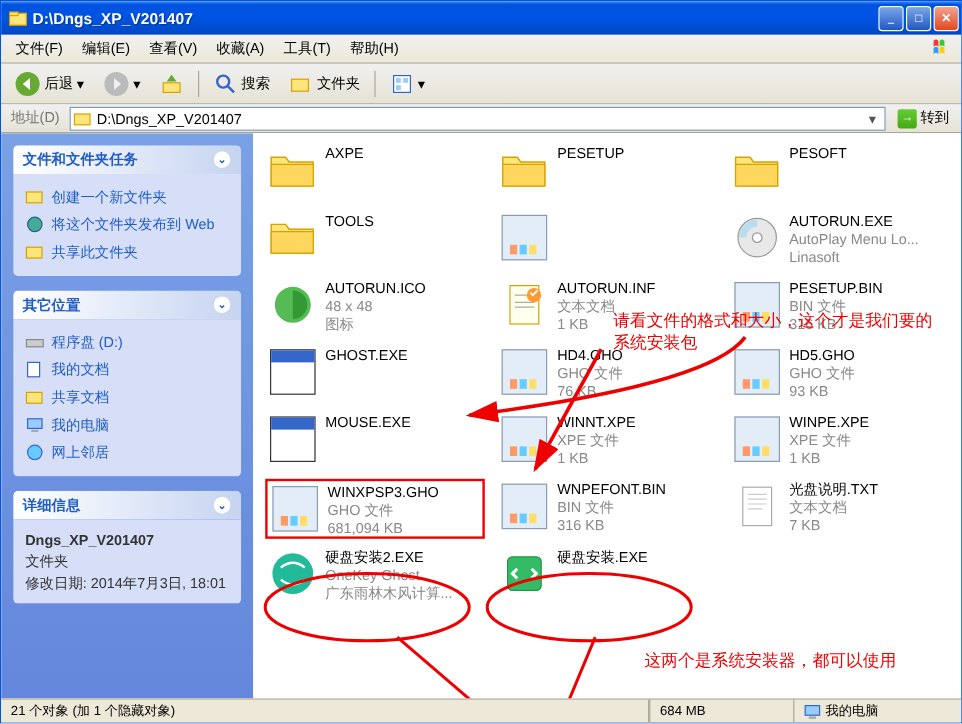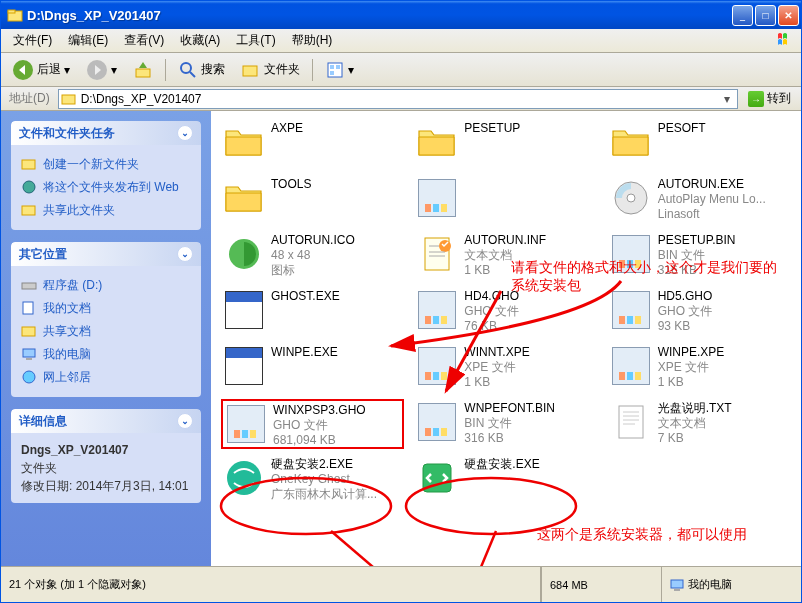--- a/index.html
+++ b/index.html
@@ -36,21 +36,21 @@
 .grid { display: grid; grid-template-columns: repeat(3, 1fr); gap: 6px 10px; }
 .item { display: flex; align-items: flex-start; gap: 6px; height: 50px; padding: 2px; }
 .item.sel { border: 2px solid #e00; }
 .icn { width: 42px; height: 42px; flex-shrink: 0; display:flex;align-items:center;justify-content:center;font-size:30px; }
 .itxt { display: flex; flex-direction: column; line-height: 1.25; font-size: 12px; }
 .itxt .ln1 { color: #000; }
 .itxt .ln2, .itxt .ln3 { color: #888; }
 .ann { position: absolute; color: #e00; font-size: 14px; pointer-events: none; }
 .ann1 { left: 300px; top: 148px; }
 .ann2 { left: 326px; bottom: 22px; }
-.statusbar { height: 36px; background: #ece9d8; border-top: 1px solid #aca899; display: flex; align-items: flex-start; font-size: 11px; }
+.statusbar { height: 20px; background: #ece9d8; border-top: 1px solid #aca899; display: flex; align-items: flex-start; font-size: 11px; }
 .statusbar .cell { padding: 0 8px; border-right: 1px solid #aca899; height: 100%; display:flex;align-items:center; }
 .statusbar .cellr { border-left:1px solid #aca899; padding:0 8px; height:100%; display:flex;align-items:center; gap:4px;}
 .chev { width:16px; height:16px; border:1px solid #c6d4f1; border-radius:50%; display:flex;align-items:center;justify-content:center;font-size:9px;color:#215dc6;background:#fff; }
 
 .foldericn { width:40px; height:34px; }
 .fileicn { width:38px; height:38px; border:1px solid #8a9cb2; background:#e3edf7; display:flex;align-items:flex-end;justify-content:center;padding-bottom:3px; }
 .appicn { width:38px; height:38px; border:1px solid #333; background:#fff; position:relative; }
 .appicn::before { content:""; position:absolute; top:0;left:0;right:0;height:10px;background:#3566c9; }
 </style>
 </head>
@@ -225,21 +225,21 @@
       </div>
 
       <div class="panel">
         <div class="ph">
           <span>详细信息</span>
           <span class="chev">⌄</span>
         </div>
         <div class="pb info">
           <div style="font-weight:bold;">Dngs_XP_V201407</div>
           <div>文件夹</div>
-          <div>修改日期: 2014年7月3日, 14:01</div>
+          <div>修改日期: 2014年7月3日, 18:01</div>
         </div>
       </div>
 
     </div>
 
     <div class="filearea">
       <div class="grid" id="grid">
           <div class="item">
             <div class="icn">
               <svg class="foldericn" viewBox="0 0 40 34">
@@ -393,21 +393,21 @@
               <span class="ln1">HD5.GHO</span>
               <span class="ln2">GHO 文件</span>
               <span class="ln3">93 KB</span>
             </div>
           </div>
           <div class="item">
             <div class="icn">
               <div class="appicn"></div>
             </div>
             <div class="itxt">
-              <span class="ln1">WINPE.EXE</span>
+              <span class="ln1">MOUSE.EXE</span>
             </div>
           </div>
           <div class="item">
             <div class="icn">
               <div class="fileicn">
                 <svg width="26" height="10">
                   <rect x="1" y="1" width="6" height="8" fill="#f96"></rect>
                   <rect x="9" y="1" width="6" height="8" fill="#6cf"></rect>
                   <rect x="17" y="1" width="6" height="8" fill="#fd6"></rect>
                 </svg>

